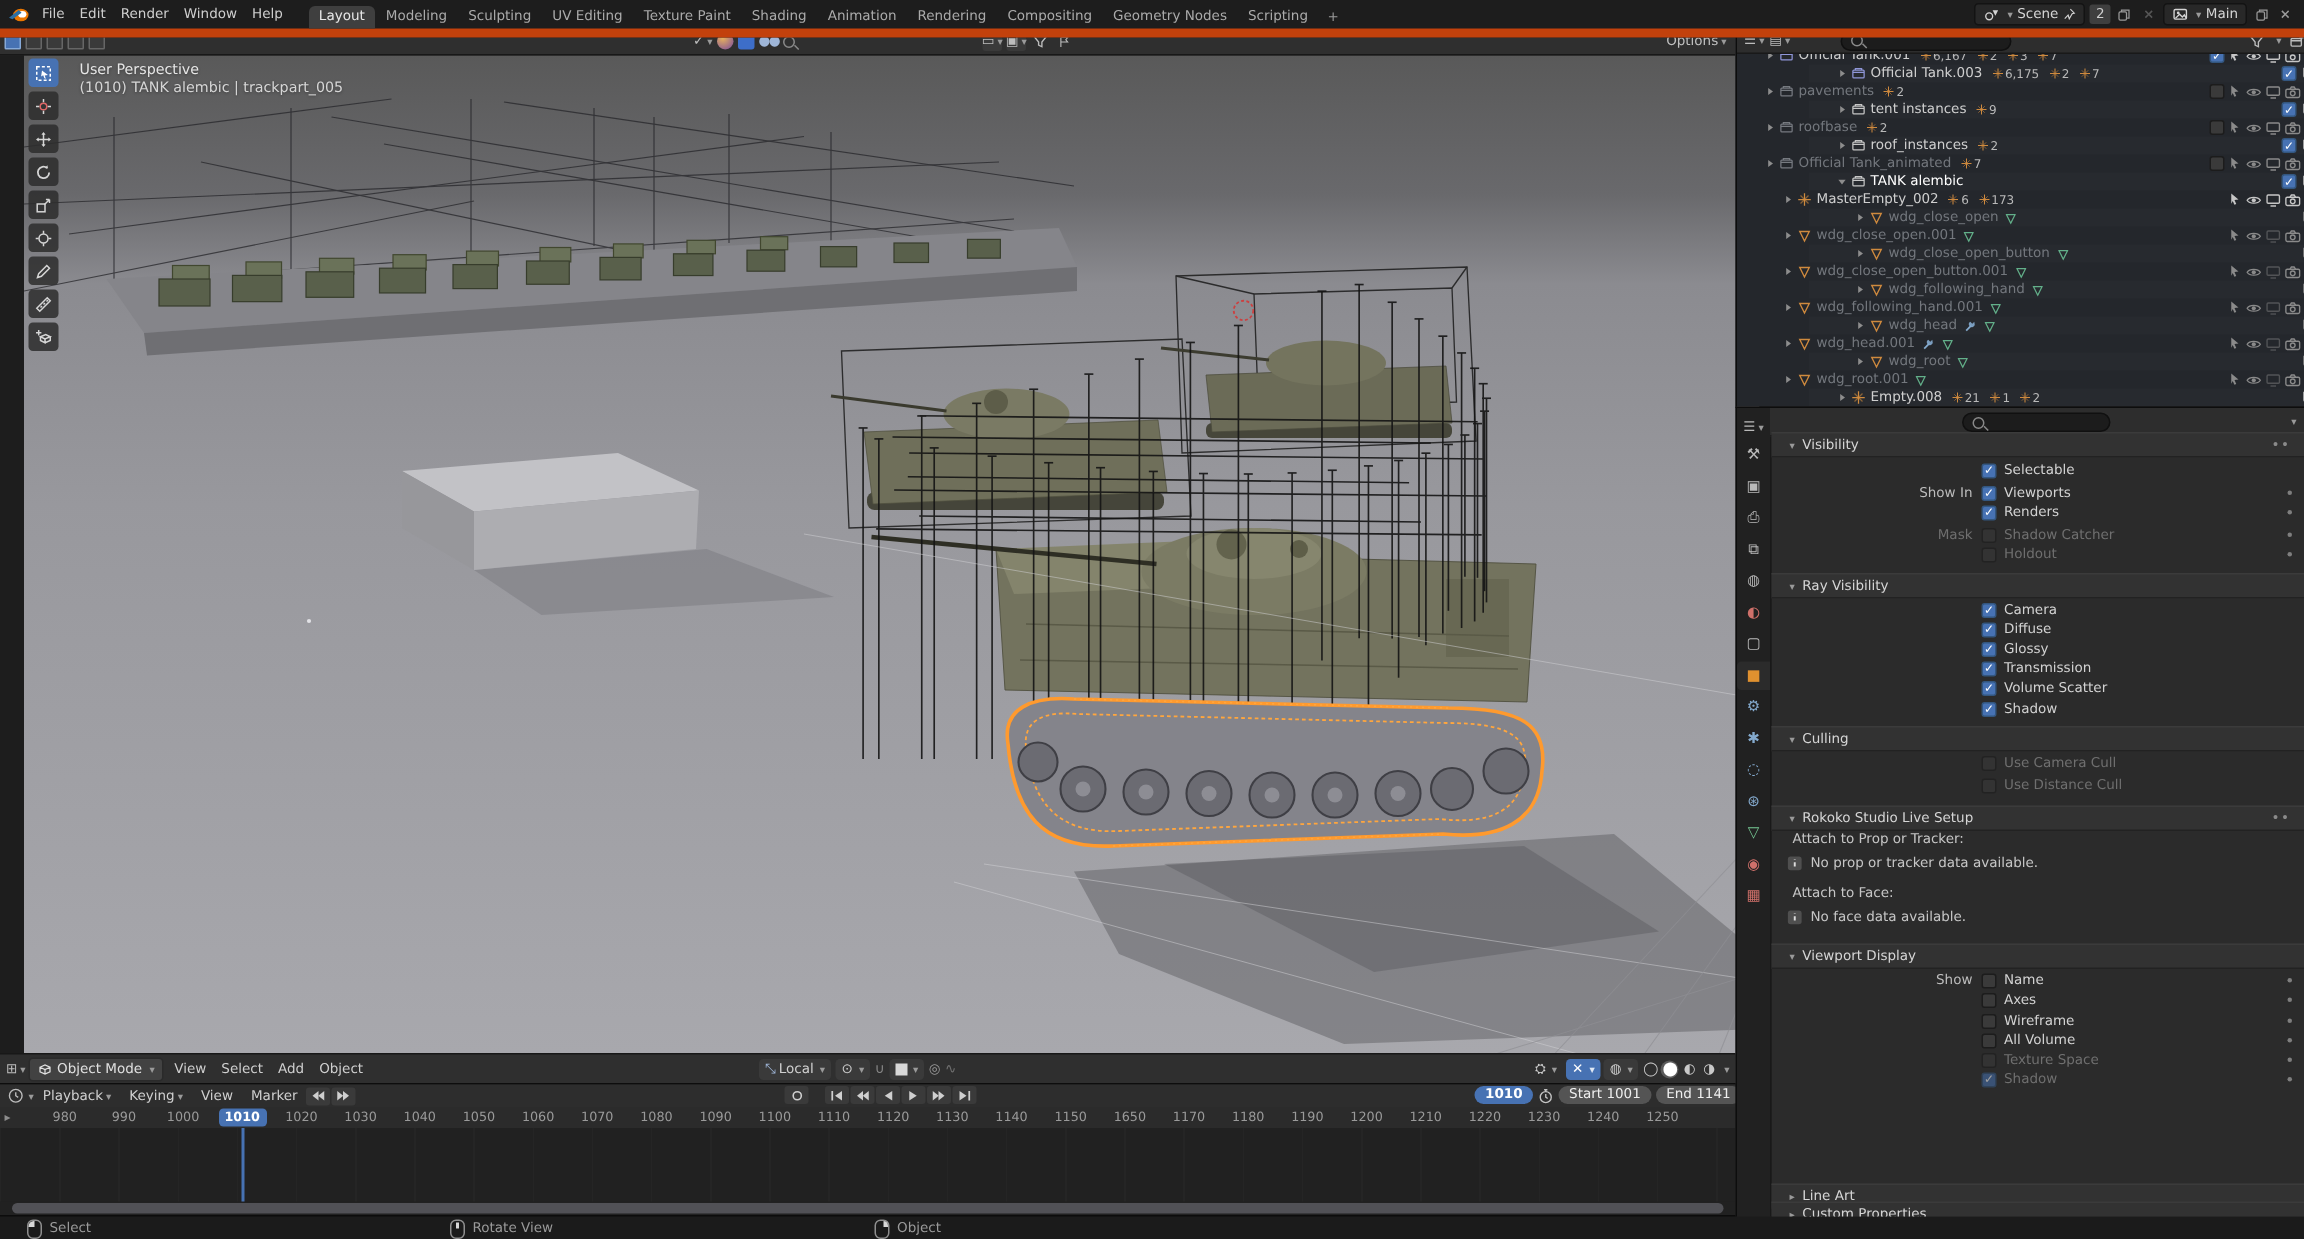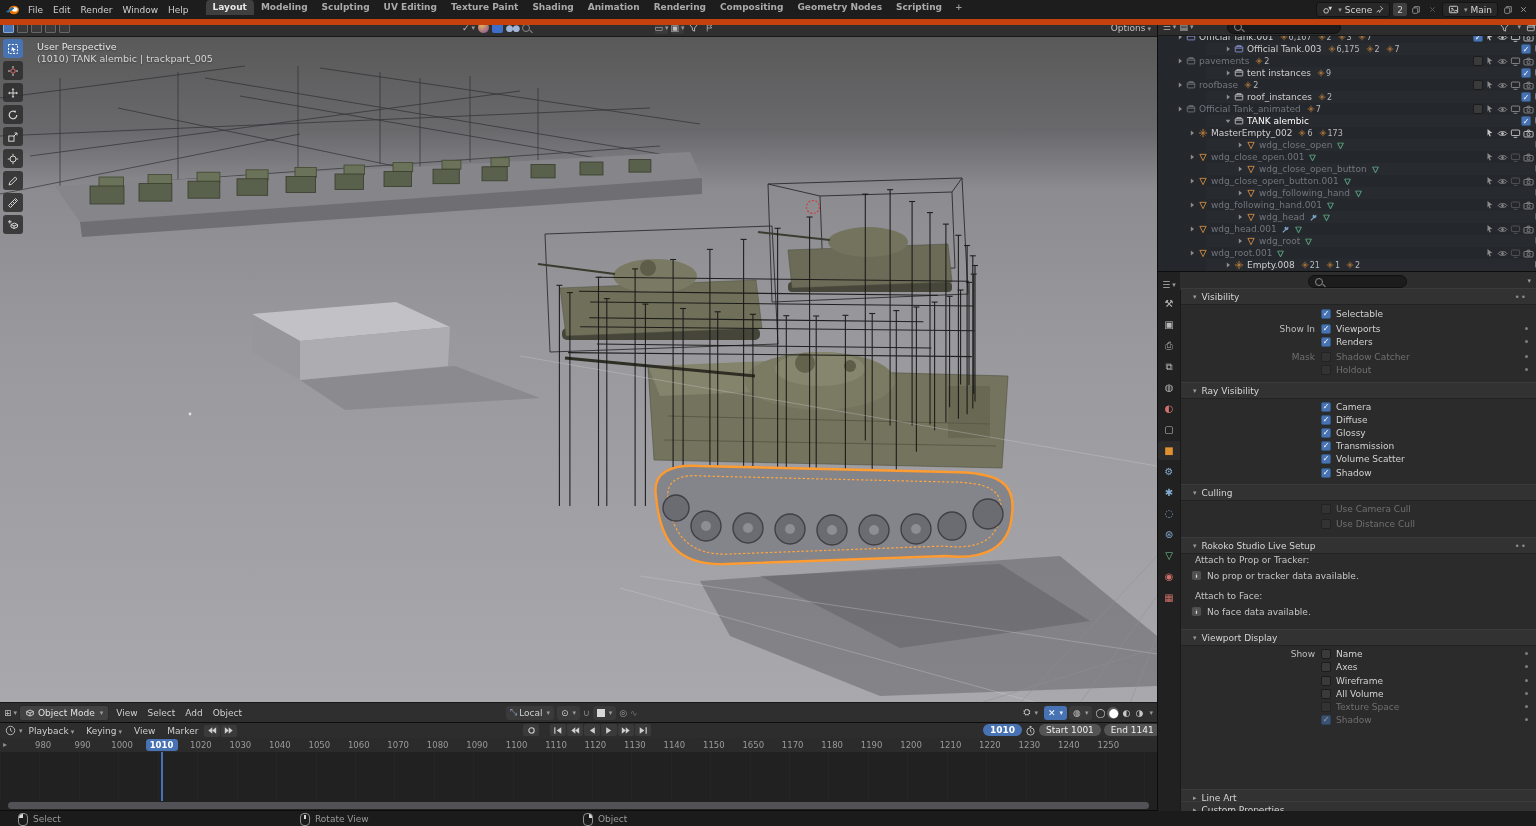--- a/index.html
+++ b/index.html
@@ -5,41 +5,41 @@
   html,body{margin:0;padding:0;background:#000;}
   #app{position:relative;width:1536px;height:826px;background:#1d1d1d;overflow:hidden;
        font-family:"DejaVu Sans",sans-serif;font-size:9px;color:#c3c3c3;user-select:none;}
   .ico{display:inline-flex;align-items:center;justify-content:center;vertical-align:middle;}
   .chev{font-size:7px;color:#9a9a9a;margin-left:2px;}
   
   #topbar{position:absolute;left:0;top:0;width:100%;height:19px;background:#1d1d1d;border-bottom:6px solid #c2410c;
           display:flex;align-items:center;z-index:40;}
   #blender-logo{width:15px;height:13px;margin:0 3px 0 5px;}
   .menu-item{padding:1px 5px;color:#cfcfcf;border-radius:3px;}
-  #ws-tabs{display:flex;margin-left:12px;align-items:flex-start;height:100%;font-weight:bold;}
+  #ws-tabs{display:flex;margin-left:12px;align-items:flex-end;height:100%;}
   .ws-tab{padding:2px 7px 3px;color:#ababab;border-radius:4px 4px 0 0;}
   .ws-tab.active{background:#3f3f3f;color:#e8e8e8;}
   .ws-plus{padding:2px 6px;color:#9a9a9a;}
   #topbar-right{margin-left:auto;display:flex;align-items:center;gap:3px;padding-right:6px;}
   .tb-field{display:flex;align-items:center;gap:3px;background:#282828;border:1px solid #131313;border-radius:3px;
             height:13px;padding:0 5px;color:#d4d4d4;}
   .tb-badge{background:#3f3f3f;border-radius:2px;padding:0 4px;height:13px;display:flex;align-items:center;color:#cfcfcf;}
   .tb-mini{width:13px;height:13px;color:#9a9a9a;}
   .dim{opacity:.45;}
   
   #viewport{position:absolute;left:0;top:19px;width:1157px;height:703px;}
   #toolsettings{position:absolute;left:0;top:0;width:100%;height:17px;background:#2f2f2f;border-bottom:1px solid #181818;
                 display:flex;align-items:center;z-index:30;}
   .ts-box{width:9px;height:9px;background:#3a3a3a;border:1px solid #666;border-radius:1px;margin-left:3px;}
   .ts-box.active{background:#4772b3;border-color:#86a9d8;}
   .ts-cluster{position:absolute;display:flex;align-items:center;gap:3px;}
   .ts-ico{width:13px;height:12px;display:flex;align-items:center;justify-content:center;color:#bdbdbd;background:#3a3a3a;border-radius:2px;}
   .ts-plain{background:none;}
   #ts-options{position:absolute;right:6px;color:#c0c0c0;}
-  #view3d{position:absolute;left:0;top:17px;width:1253px;height:667px;overflow:hidden;}
+  #view3d{position:absolute;left:16px;top:17px;width:1253px;height:667px;overflow:hidden;}
   #scene{position:absolute;left:0;top:0;}
   #v3d-overlay{position:absolute;left:37px;top:5px;color:#e6e6e6;font-size:9.5px;line-height:12px;
                text-shadow:0 1px 2px rgba(0,0,0,.35);}
   #v3d-overlay .l2{color:#d6d6d6;}
   
   #v3d-toolbar{position:absolute;left:3px;top:3px;display:flex;flex-direction:column;gap:3px;}
   .tool-btn{width:20px;height:19px;border-radius:3px;background:rgba(45,45,45,.85);display:flex;align-items:center;
             justify-content:center;color:#d5d5d5;}
   .tool-btn.active{background:#4772b3;color:#fff;}
   

